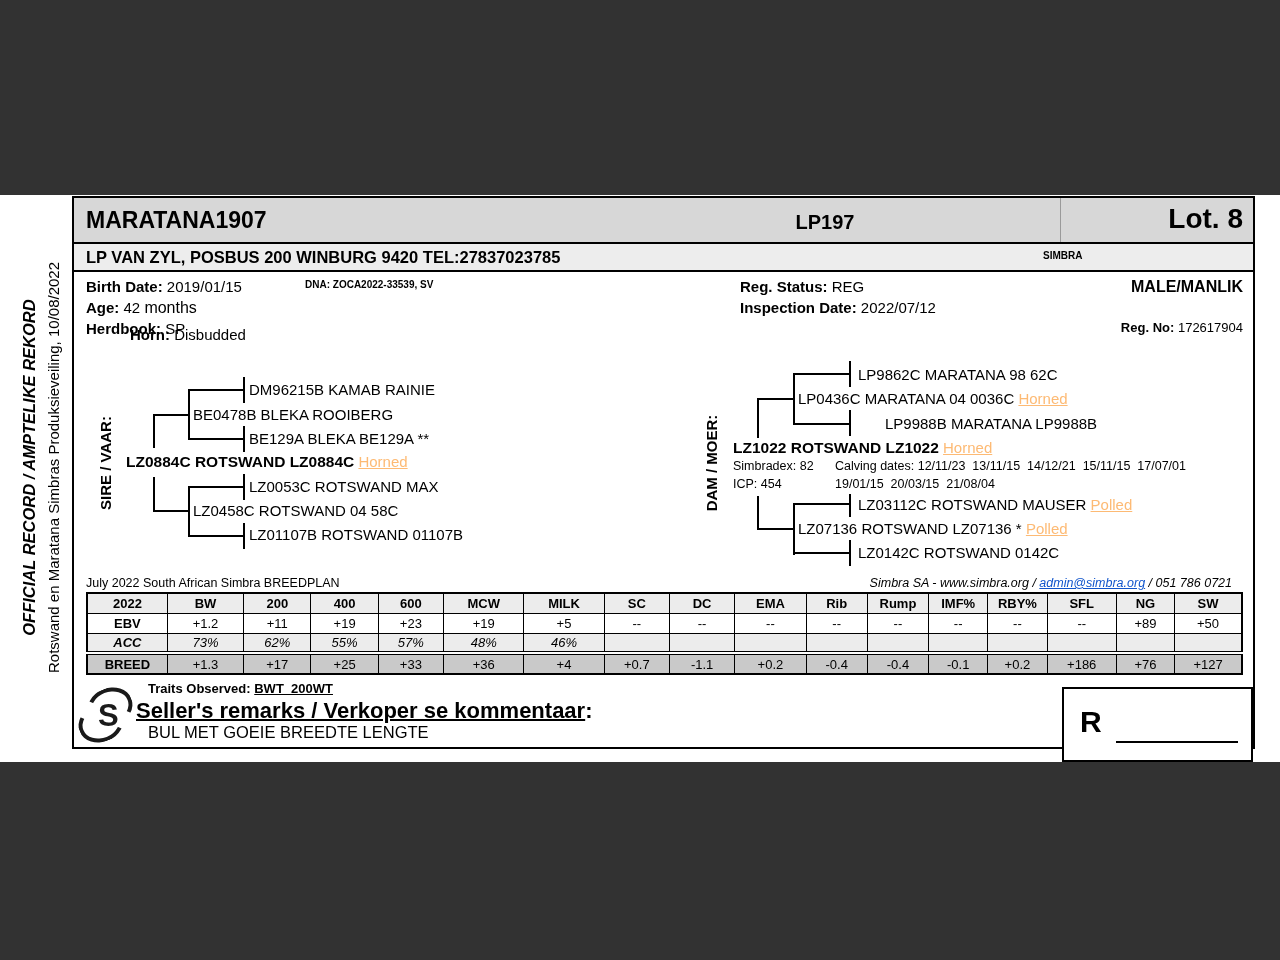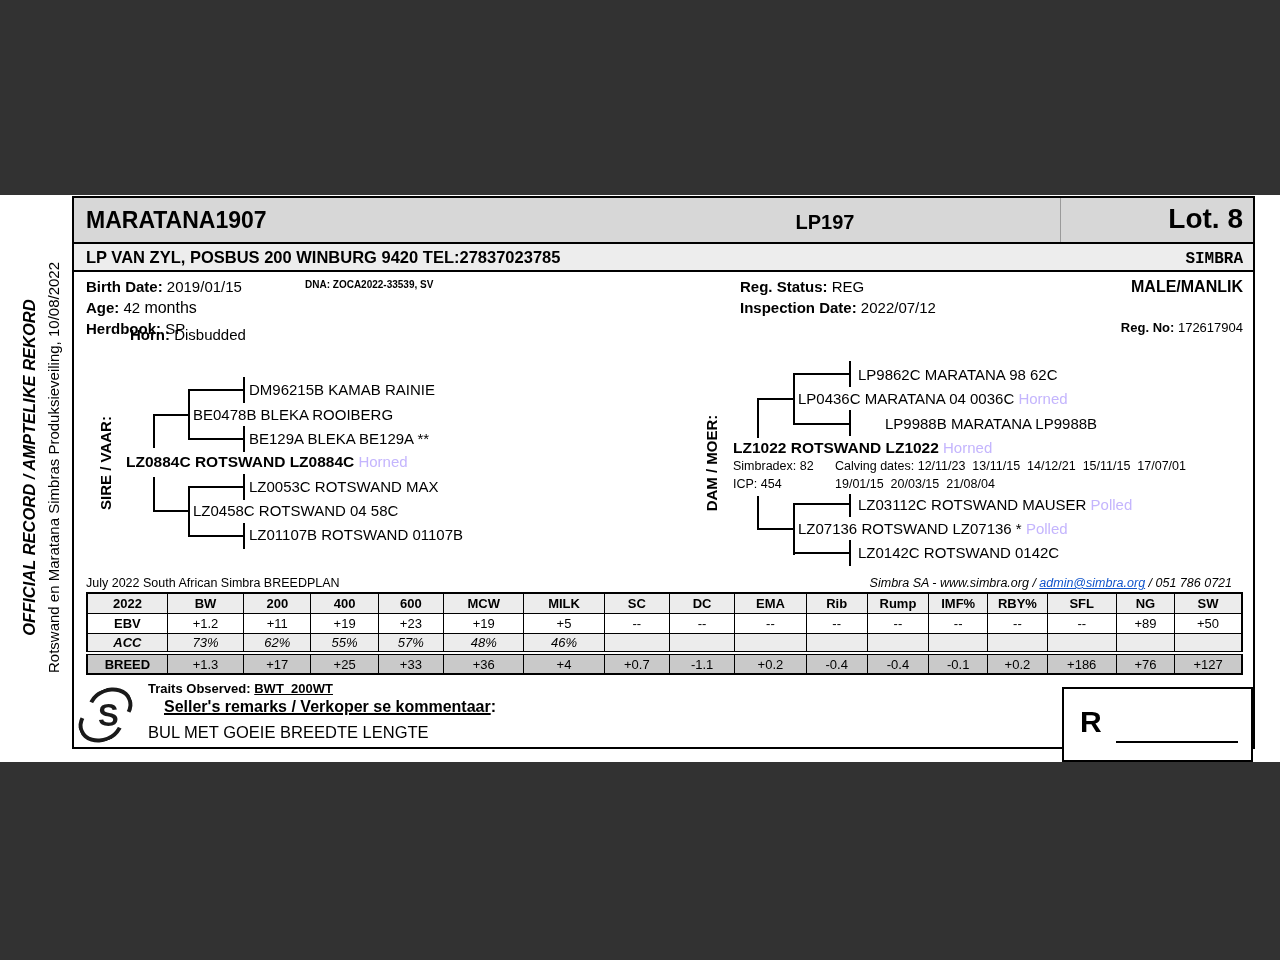--- a/index.html
+++ b/index.html
@@ -1,21 +1,21 @@
 <!DOCTYPE html>
 <html><head>
 <meta charset="utf-8">
 <style>
   * { margin:0; padding:0; box-sizing:border-box; }
   body { background:#323232; font-family:"Liberation Sans","DejaVu Sans",sans-serif; }
   #page { position:relative; width:1280px; height:960px; background:#323232; overflow:hidden; color:#000; }
   .abs { position:absolute; }
   .b { font-weight:bold; }
   .i { font-style:italic; }
-  .gray { color:#c4b5fd; }
+  .gray { color:#fdba74;text-decoration:underline; }
   .nw { white-space:nowrap; }
   .pre { white-space:pre; }
   .pl { position:absolute; background:#000; }
   .row { position:absolute; font-size:15px; line-height:20px; white-space:nowrap; }
   .vrot { transform-origin:0 0; transform:rotate(-90deg); text-align:center; }
   table.bp { border-collapse:collapse; table-layout:fixed; width:1157px; }
   table.bp th, table.bp td { border:1px solid #000; text-align:center; font-size:13px; height:20px; padding:0 1px; overflow:hidden; }
   table.bp { border:2px solid #000; }
   table.bp th { background:#ececec; font-weight:bold; }
   tr.ebv td { background:#ffffff; }
@@ -39,21 +39,21 @@
   <div class="abs" style="left:72px;top:196px;width:1183px;height:553px;border:2px solid #000;background:#fff;"></div>
 
   <div class="abs" style="left:74px;top:198px;width:1179px;height:46px;background:#d7d7d7;border-bottom:2px solid #000;"></div>
   <div class="abs b nw" style="left:86px;top:207px;font-size:23px;">MARATANA1907</div>
   <div class="abs b" style="left:760px;top:211px;width:130px;text-align:center;font-size:20px;">LP197</div>
   <div class="abs" style="left:1060px;top:198px;width:1px;height:44px;background:#9a9a9a;"></div>
   <div class="abs b" style="left:1065px;top:203px;width:178px;text-align:right;font-size:28px;">Lot. 8</div>
 
   <div class="abs" style="left:74px;top:244px;width:1179px;height:28px;background:#ededed;border-bottom:2px solid #000;"></div>
   <div class="abs b nw" style="left:86px;top:248px;font-size:16.5px;">LP VAN ZYL, POSBUS 200 WINBURG 9420 TEL:27837023785</div>
-  <div class="abs b" style="left:1043px;top:250px;width:200px;text-align:right;font-size:16px;font-family:Liberation Mono, monospace;">SIMBRA</div>
+  <div class="abs b" style="left:1043px;top:250px;width:200px;font-size:10px;">SIMBRA</div>
 
   <div class="row" style="left:86px;top:277px;">
     <span class="b">Birth Date:</span>
     <span>2019/01/15</span>
   </div>
   <div class="abs b nw" style="left:305px;top:279px;font-size:10px;">DNA: ZOCA2022-33539, SV</div>
   <div class="row" style="left:86px;top:298px;">
     <span class="b">Age:</span>
     <span>42</span>
     <span style="font-size:16px;">months</span>
@@ -264,21 +264,21 @@
   <div class="abs" style="left:78px;top:688px;width:62px;height:58px;">
     <span class="arc" style="left:9px;top:0;border-top-color:#1a1a1a;border-right-color:#1a1a1a;transform:rotate(-22deg);"></span>
     <span class="arc" style="left:0;top:16px;border-bottom-color:#1a1a1a;border-left-color:#1a1a1a;transform:rotate(-22deg);"></span>
     <span class="abs b" style="left:20px;top:10px;font-size:31px;color:#1a1a1a;">S</span>
   </div>
 
   <div class="abs nw" style="left:148px;top:681px;font-size:13px;font-weight:bold;">
     <span>Traits Observed:</span>
     <span class="pre" style="text-decoration:underline;">BWT  200WT</span>
   </div>
-  <div class="abs nw" style="left:164px;top:698px;font-size:16px;font-weight:bold;">
+  <div class="abs nw" style="left:136px;top:698px;font-size:22px;font-weight:bold;">
     <span style="text-decoration:underline;text-decoration-thickness:2px;">Seller's remarks / Verkoper se kommentaar</span><span>:</span>
   </div>
   <div class="abs nw" style="left:148px;top:723px;font-size:16.5px;">BUL MET GOEIE BREEDTE LENGTE</div>
 
   <div class="abs" style="left:1062px;top:687px;width:191px;height:75px;border:2px solid #000;background:#fff;">
     <span class="abs b" style="left:16px;top:16px;font-size:30px;">R</span>
     <span class="abs" style="left:52px;top:52px;width:122px;border-bottom:2px solid #000;"></span>
   </div>
 
 </div>

